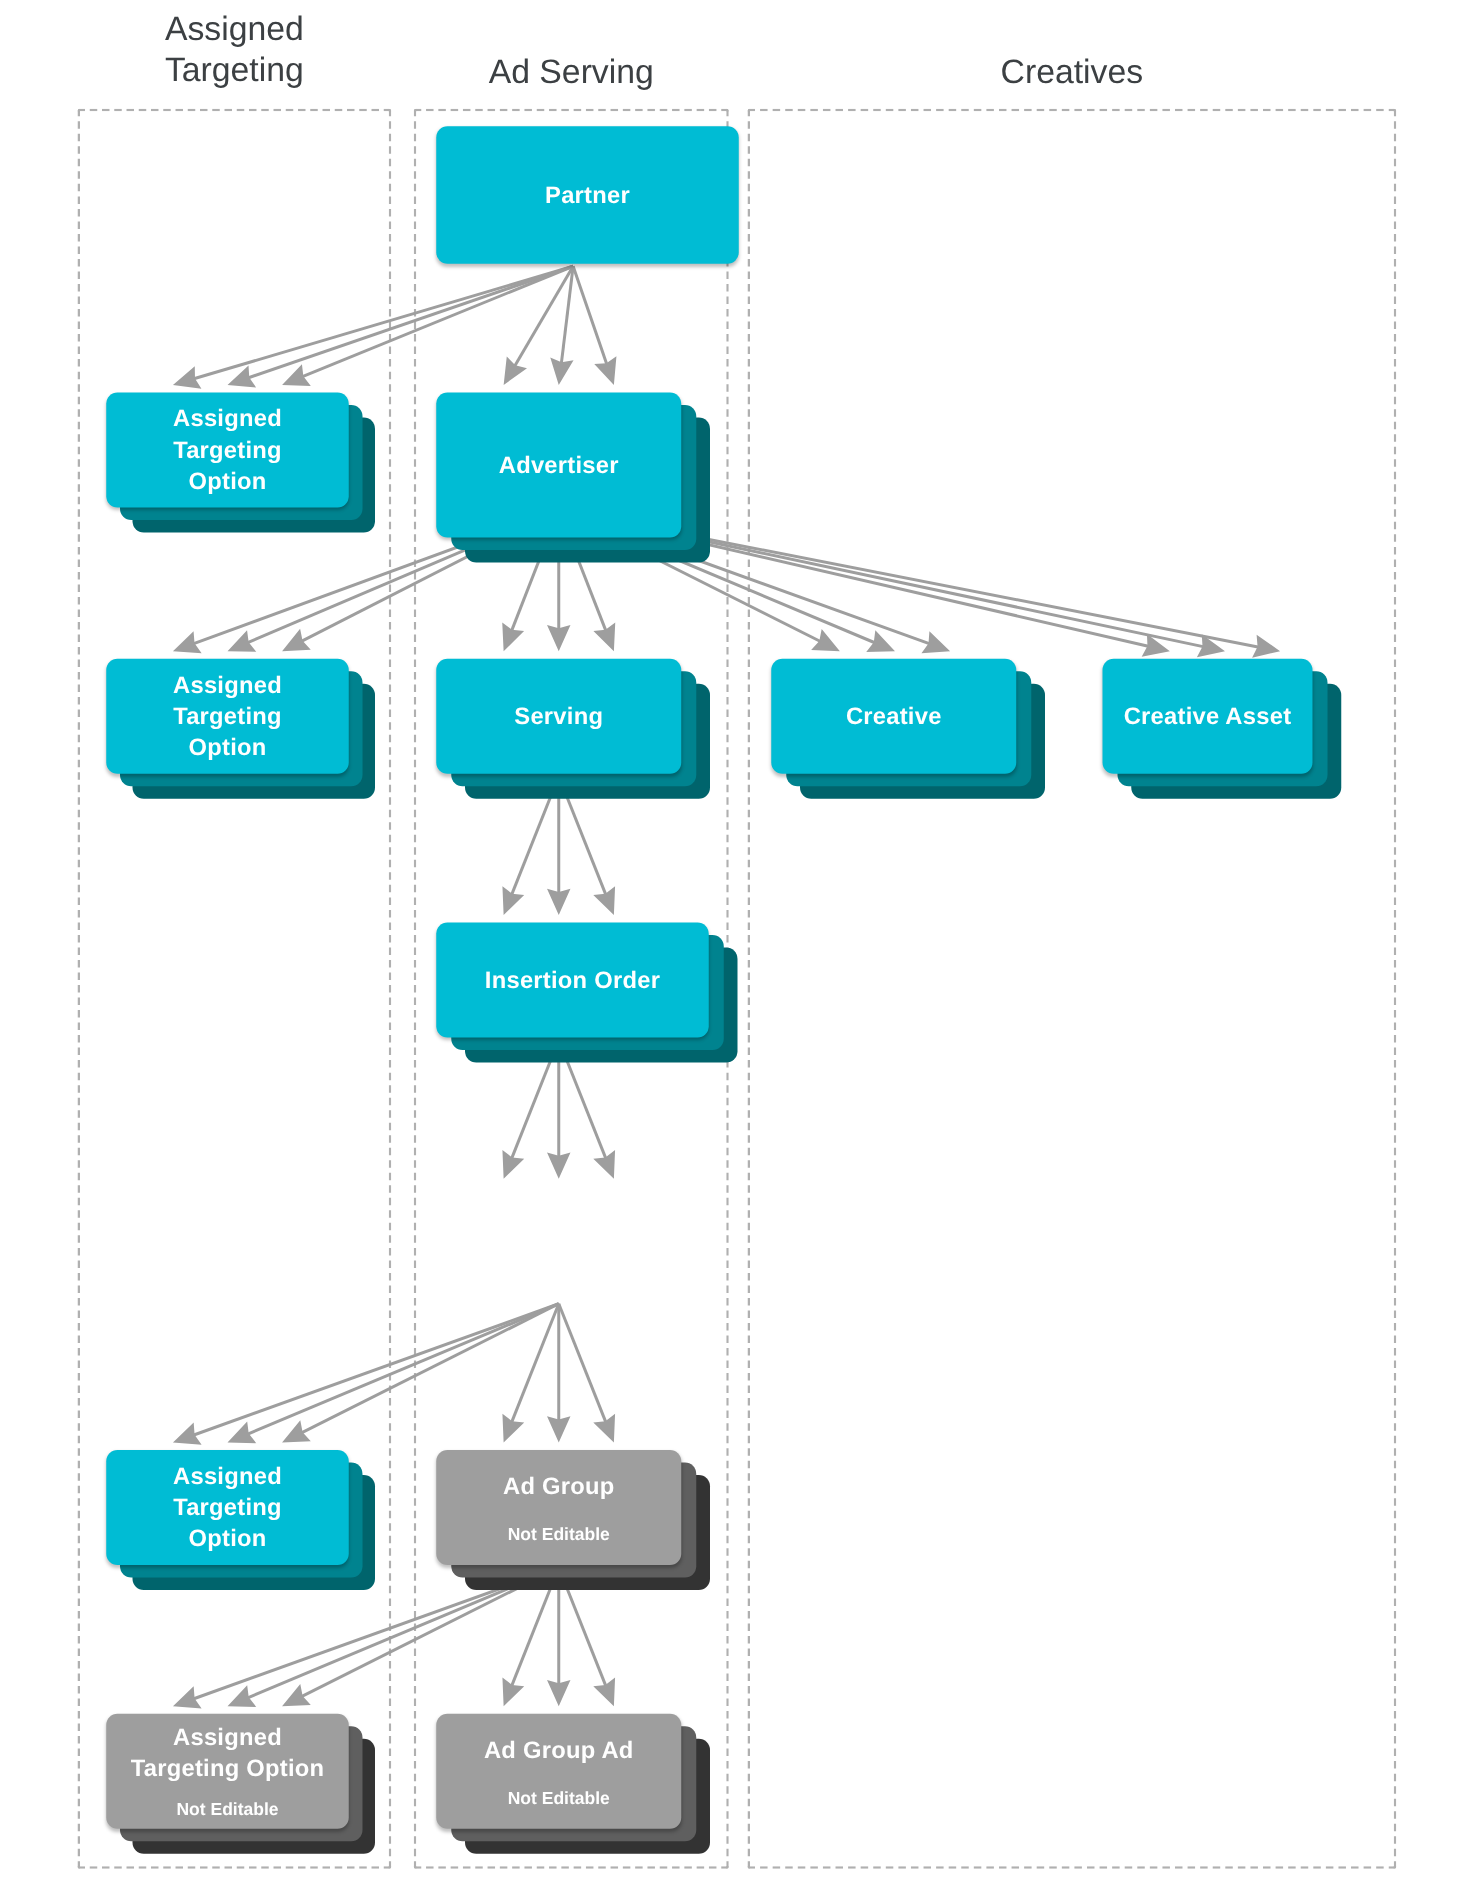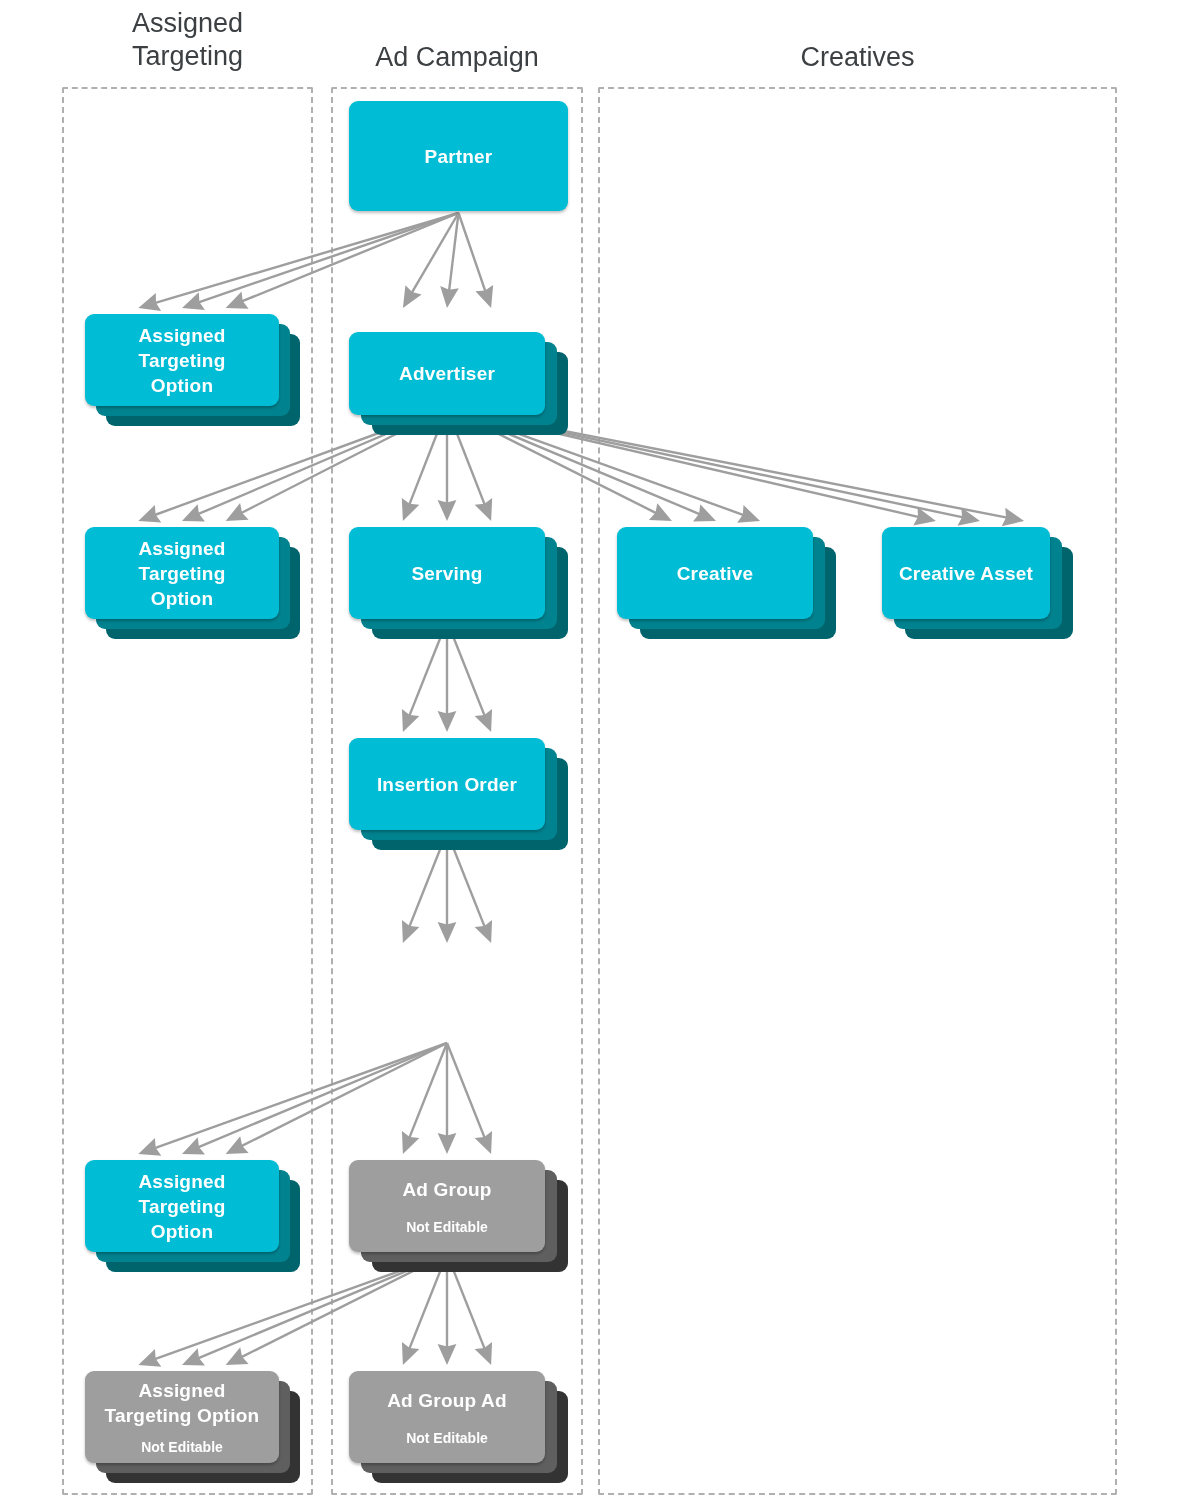--- a/index.html
+++ b/index.html
@@ -40,21 +40,21 @@
 </style>
 </head>
 <body>
 
 <div id="stage">
 
   <div class="group-label" style="left:62px;top:7px;width:251px;">
     <div>Assigned</div>
     <div>Targeting</div>
   </div>
-  <div class="group-label" style="left:331px;top:41px;width:252px;">Ad Campaign</div>
+  <div class="group-label" style="left:331px;top:41px;width:252px;">Ad Serving</div>
   <div class="group-label" style="left:598px;top:41px;width:519px;">Creatives</div>
 
   <div class="group-box" style="left:62px;top:87px;width:251px;height:1408px;"></div>
   <div class="group-box" style="left:331px;top:87px;width:252px;height:1408px;"></div>
   <div class="group-box" style="left:598px;top:87px;width:519px;height:1408px;"></div>
 
   <svg id="edges" viewBox="0 0 1184 1508" xmlns="http://www.w3.org/2000/svg">
       <line x1="458.5" y1="213" x2="153.68893183490826" y2="303.44838817955247" stroke="#9e9e9e" stroke-width="2.4"></line>
       <path d="M138.35 308 L161.1513034495294 311.016713609622 L155.9897716101445 302.7656464064853 L155.81539746761555 293.03471045057233 Z" fill="#9e9e9e"></path>
       <line x1="458.5" y1="213" x2="197.13177404472623" y2="302.8010179593165" stroke="#9e9e9e" stroke-width="2.4"></line>
@@ -122,39 +122,39 @@
       <line x1="447" y1="1254" x2="239.95242530683126" y2="1357.8277876256686" stroke="#9e9e9e" stroke-width="2.4"></line>
       <path d="M225.65 1365 L248.6269007183543 1363.969449962937 L242.09778910285593 1356.7519557695189 L240.21883508766334 1347.202555121915 Z" fill="#9e9e9e"></path>
       <line x1="447" y1="1254" x2="408.80759010440966" y2="1350.130555519513" stroke="#9e9e9e" stroke-width="2.4"></line>
       <path d="M402.9 1365 L419.3699069966171 1348.945649701007 L409.69372862007106 1347.90013884744 L401.9382891695582 1342.020115050797 Z" fill="#9e9e9e"></path>
       <line x1="447" y1="1254" x2="447" y2="1349" stroke="#9e9e9e" stroke-width="2.4"></line>
       <path d="M447 1365 L456.3784904203701 1343.9989543728168 L447 1346.6 L437.6215095796299 1343.998954372817 Z" fill="#9e9e9e"></path>
       <line x1="447" y1="1254" x2="485.19240989559034" y2="1350.130555519513" stroke="#9e9e9e" stroke-width="2.4"></line>
       <path d="M491.1 1365 L492.0617108304418 1342.020115050797 L484.30627137992894 1347.90013884744 L474.6300930033829 1348.945649701007 Z" fill="#9e9e9e"></path>
     </svg>
 
-  <div class="node cyan" style="left:349px;top:101px;width:219px;height:110px;">
+  <div class="node cyan" style="left:349px;top:101px;width:219px;height:110px;padding-left:23px;">
     <div class="card front">
       <div class="title">Partner</div>
     </div>
   </div>
 
   <div class="node cyan" style="left:85px;top:314px;width:194px;height:92px;">
     <div class="card back" style="transform:translate(21px,20px);"></div>
     <div class="card mid" style="transform:translate(11px,10px);"></div>
     <div class="card front">
       <div class="title">
         <span>Assigned</span><br>
         <span>Targeting</span><br>
         <span>Option</span>
       </div>
     </div>
   </div>
 
-  <div class="node cyan" style="left:349px;top:332px;width:196px;height:83px;">
+  <div class="node cyan" style="left:349px;top:314px;width:196px;height:116px;">
     <div class="card back" style="transform:translate(23px,20px);"></div>
     <div class="card mid" style="transform:translate(12px,10px);"></div>
     <div class="card front">
       <div class="title">Advertiser</div>
     </div>
   </div>
 
   <div class="node cyan" style="left:85px;top:527px;width:194px;height:92px;">
     <div class="card back" style="transform:translate(21px,20px);"></div>
     <div class="card mid" style="transform:translate(11px,10px);"></div>
@@ -184,21 +184,21 @@
   </div>
 
   <div class="node cyan" style="left:882px;top:527px;width:168px;height:92px;">
     <div class="card back" style="transform:translate(23px,20px);"></div>
     <div class="card mid" style="transform:translate(12px,10px);"></div>
     <div class="card front">
       <div class="title">Creative Asset</div>
     </div>
   </div>
 
-  <div class="node cyan" style="left:349px;top:738px;width:196px;height:92px;">
+  <div class="node cyan" style="left:349px;top:738px;width:196px;height:92px;padding-left:22px;">
     <div class="card back" style="transform:translate(23px,20px);"></div>
     <div class="card mid" style="transform:translate(12px,10px);"></div>
     <div class="card front">
       <div class="title">Insertion Order</div>
     </div>
   </div>
 
 
   <div class="node cyan" style="left:85px;top:1160px;width:194px;height:92px;">
     <div class="card back" style="transform:translate(21px,20px);"></div>

